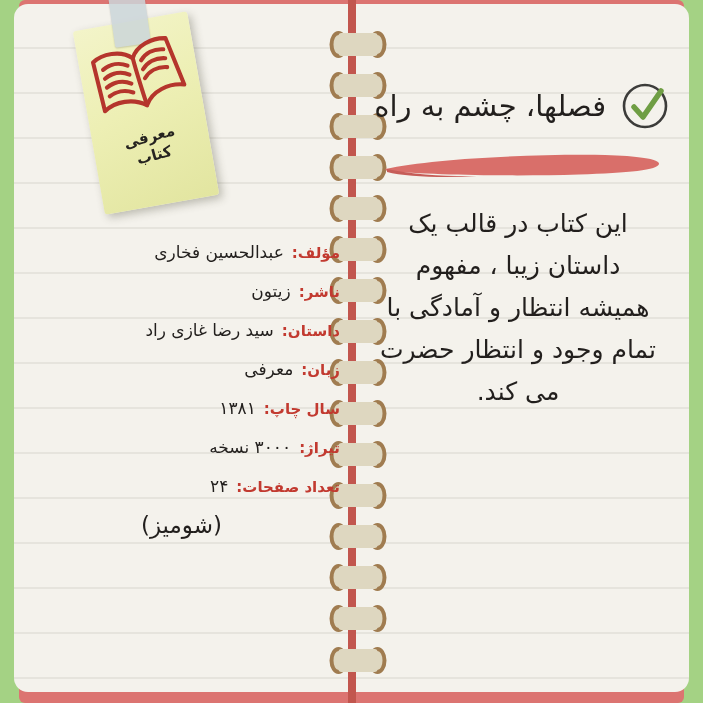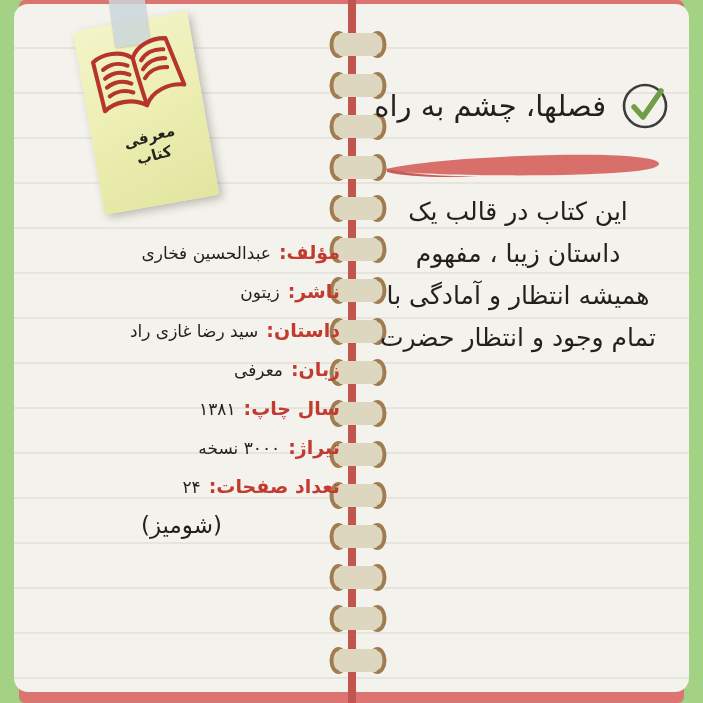--- a/index.html
+++ b/index.html
@@ -80,31 +80,31 @@
     position:absolute;left:372px;top:76px;width:300px;height:60px;
     display:flex;direction:rtl;align-items:center;gap:12px;
   }
   .check-icon{flex:0 0 auto;}
   .book-title{
     font-size:29px;font-weight:400;color:var(--ink-black);
     white-space:nowrap;direction:rtl;
   }
   .swoosh{position:absolute;left:383px;top:147px;}
   #paragraph{
-    position:absolute;left:372px;top:191px;width:292px;
+    position:absolute;left:372px;top:203px;width:292px;
     direction:rtl;text-align:center;color:var(--ink-black);
   }
   .para-line{font-size:25px;line-height:42px;white-space:nowrap;}
   
   #details{
     position:absolute;left:36px;top:233px;width:304px;
     direction:rtl;text-align:right;
   }
   .detail-row{height:39px;line-height:39px;white-space:nowrap;}
-  .detail-label{color:var(--label-red);font-weight:700;font-size:19px;margin-left:8px;}
+  .detail-label{color:var(--label-red);font-weight:700;font-size:15px;margin-left:8px;}
   .detail-value{color:var(--ink-black);font-size:17px;}
   .cover-note{padding-right:118px;color:var(--ink-black);font-size:23px;}
 </style>
 </head>
 <body>
 
 <div id="canvas">
 
   <div class="frame"></div>
   <div class="page"></div>
@@ -224,20 +224,21 @@
   <svg class="swoosh" width="282" height="32" viewBox="0 0 282 32">
     <path d="M2 22 C50 12 140 7 222 8 C255 9 277 12 276 17 C275 23 246 26 196 27.5 C130 29.5 48 28 4 24 Z" fill="var(--swoosh-red)"></path>
     <path d="M4 22 C30 27.5 62 29.5 94 29 C60 31.5 22 29.5 4 25 Z" fill="#c65d58"></path>
   </svg>
 
   <div id="paragraph">
       <div class="para-line">این کتاب در قالب یک</div>
       <div class="para-line">داستان زیبا ، مفهوم</div>
       <div class="para-line">همیشه انتظار و آمادگی با</div>
       <div class="para-line">تمام وجود و انتظار حضرت</div>
+      <div class="para-line">می کند.</div>
     </div>
 
   <div id="details">
       <div class="detail-row"><span class="detail-label">مؤلف:</span><span class="detail-value">عبدالحسین فخاری</span></div>
       <div class="detail-row"><span class="detail-label">ناشر:</span><span class="detail-value">زیتون</span></div>
       <div class="detail-row"><span class="detail-label">داستان:</span><span class="detail-value">سید رضا غازی راد</span></div>
       <div class="detail-row"><span class="detail-label">زبان:</span><span class="detail-value">معرفی</span></div>
       <div class="detail-row"><span class="detail-label">سال چاپ:</span><span class="detail-value">۱۳۸۱</span></div>
       <div class="detail-row"><span class="detail-label">تیراژ:</span><span class="detail-value">۳۰۰۰ نسخه</span></div>
       <div class="detail-row"><span class="detail-label">تعداد صفحات:</span><span class="detail-value">۲۴</span></div>

